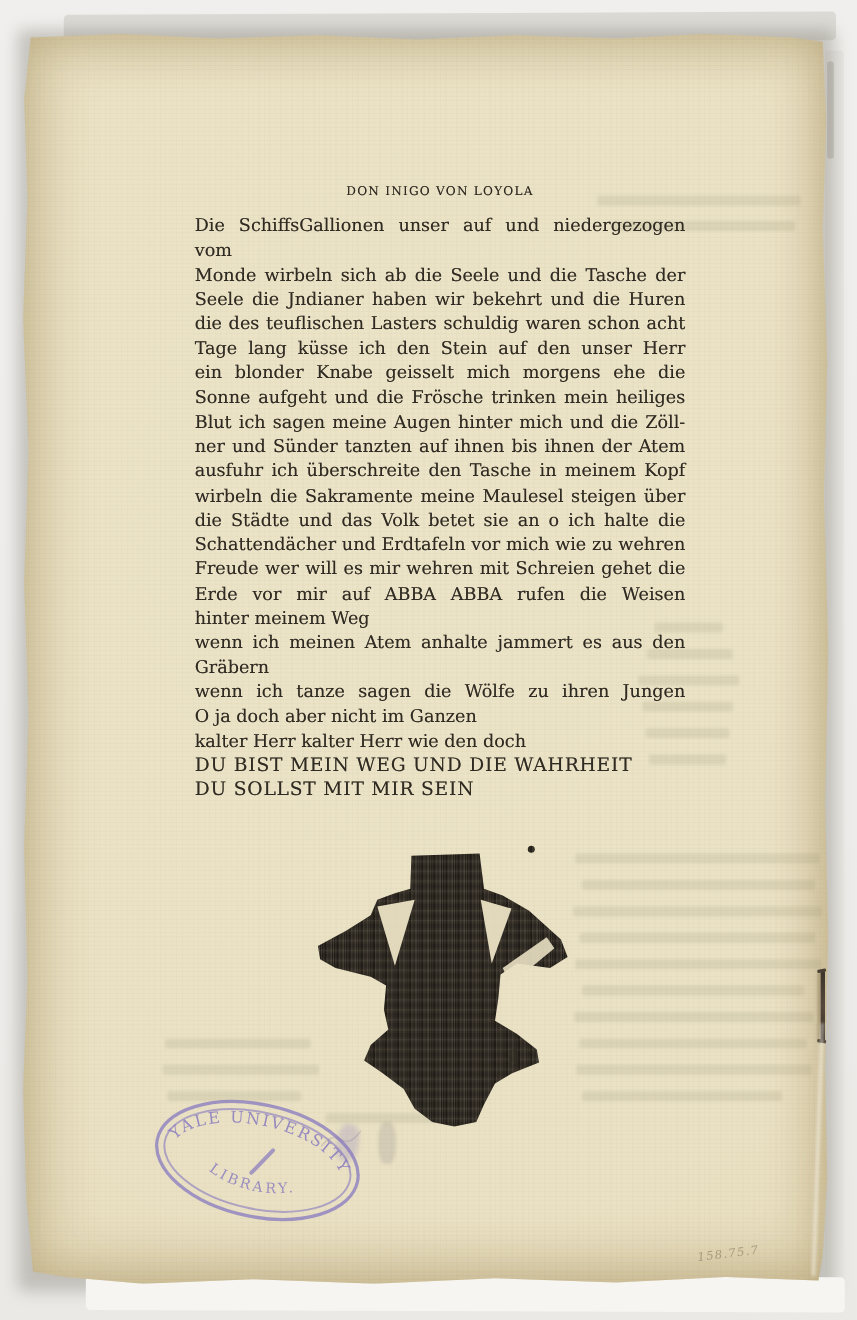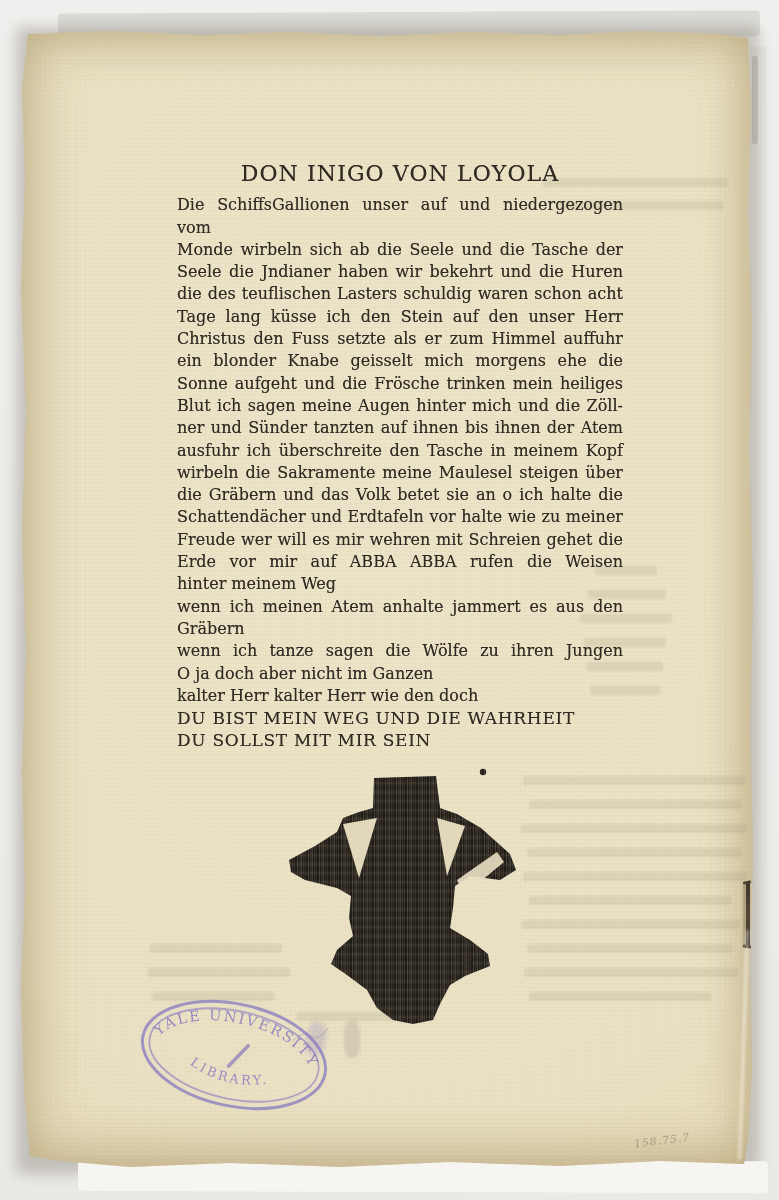--- a/index.html
+++ b/index.html
@@ -36,21 +36,21 @@
     box-shadow:inset 0 0 60px rgba(150,125,70,.20),inset 26px 0 46px rgba(150,125,70,.13),
                inset -18px 0 38px rgba(140,115,65,.16),inset 0 -24px 44px rgba(140,115,60,.14),
                inset 0 20px 36px rgba(150,128,75,.12);}
   
   .content{position:absolute;inset:0;}
   
   .ghost{position:absolute;height:9px;background:rgba(128,126,90,.14);
     filter:blur(1.3px);border-radius:2px;}
   
   .textcol{position:absolute;left:177px;top:163px;width:446px;color:#2f2a22;}
-  .titles{text-align:center;font-size:22px;line-height:22.3px;letter-spacing:1.1px;
+  .titles{text-align:center;font-size:11px;line-height:22.3px;letter-spacing:1.1px;
     margin-bottom:9px;text-shadow:0 0 .5px rgba(47,42,34,.55);}
   .poem-line{font-size:16px;line-height:22.3px;white-space:nowrap;
     text-shadow:0 0 .5px rgba(47,42,34,.5);}
   .poem-line.just{white-space:normal;text-align:justify;text-align-last:justify;}
   .poem-line.caps{letter-spacing:.7px;font-size:17px;}
   
   .woodcut{position:absolute;left:285px;top:768px;width:240px;height:262px;}
   
   .stamp{position:absolute;left:134px;top:997px;width:200px;height:116px;
     transform:rotate(12deg);opacity:.88;}
@@ -115,29 +115,28 @@
     <div class="textcol">
       <div class="titles">
         <div>DON INIGO VON LOYOLA</div>
       </div>
       <div>
           <div class="poem-line just">Die SchiffsGallionen unser auf und niedergezogen vom</div>
           <div class="poem-line just">Monde wirbeln sich ab die Seele und die Tasche der</div>
           <div class="poem-line just">Seele die Jndianer haben wir bekehrt und die Huren</div>
           <div class="poem-line just">die des teuflischen Lasters schuldig waren schon acht</div>
           <div class="poem-line just">Tage lang küsse ich den Stein auf den unser Herr</div>
-          <div class="poem-line just">Christus den Fuss setzte als er zum Himmel auffuhr</div>
           <div class="poem-line just">ein blonder Knabe geisselt mich morgens ehe die</div>
           <div class="poem-line just">Sonne aufgeht und die Frösche trinken mein heiliges</div>
           <div class="poem-line just">Blut ich sagen meine Augen hinter mich und die Zöll-</div>
           <div class="poem-line just">ner und Sünder tanzten auf ihnen bis ihnen der Atem</div>
           <div class="poem-line just">ausfuhr ich überschreite den Tasche in meinem Kopf</div>
           <div class="poem-line just">wirbeln die Sakramente meine Maulesel steigen über</div>
-          <div class="poem-line just">die Gräbern und das Volk betet sie an o ich halte die</div>
-          <div class="poem-line just">Schattendächer und Erdtafeln vor halte wie zu meiner</div>
+          <div class="poem-line just">die Städte und das Volk betet sie an o ich halte die</div>
+          <div class="poem-line just">Schattendächer und Erdtafeln vor mich wie zu wehren</div>
           <div class="poem-line just">Freude wer will es mir wehren mit Schreien gehet die</div>
           <div class="poem-line just">Erde vor mir auf ABBA ABBA rufen die Weisen</div>
           <div class="poem-line">hinter meinem Weg</div>
           <div class="poem-line just">wenn ich meinen Atem anhalte jammert es aus den</div>
           <div class="poem-line">Gräbern</div>
           <div class="poem-line just">wenn ich tanze sagen die Wölfe zu ihren Jungen</div>
           <div class="poem-line">O ja doch aber nicht im Ganzen</div>
           <div class="poem-line">kalter Herr kalter Herr wie den doch</div>
           <div class="poem-line caps">DU BIST MEIN WEG UND DIE WAHRHEIT</div>
           <div class="poem-line caps">DU SOLLST MIT MIR SEIN</div>

